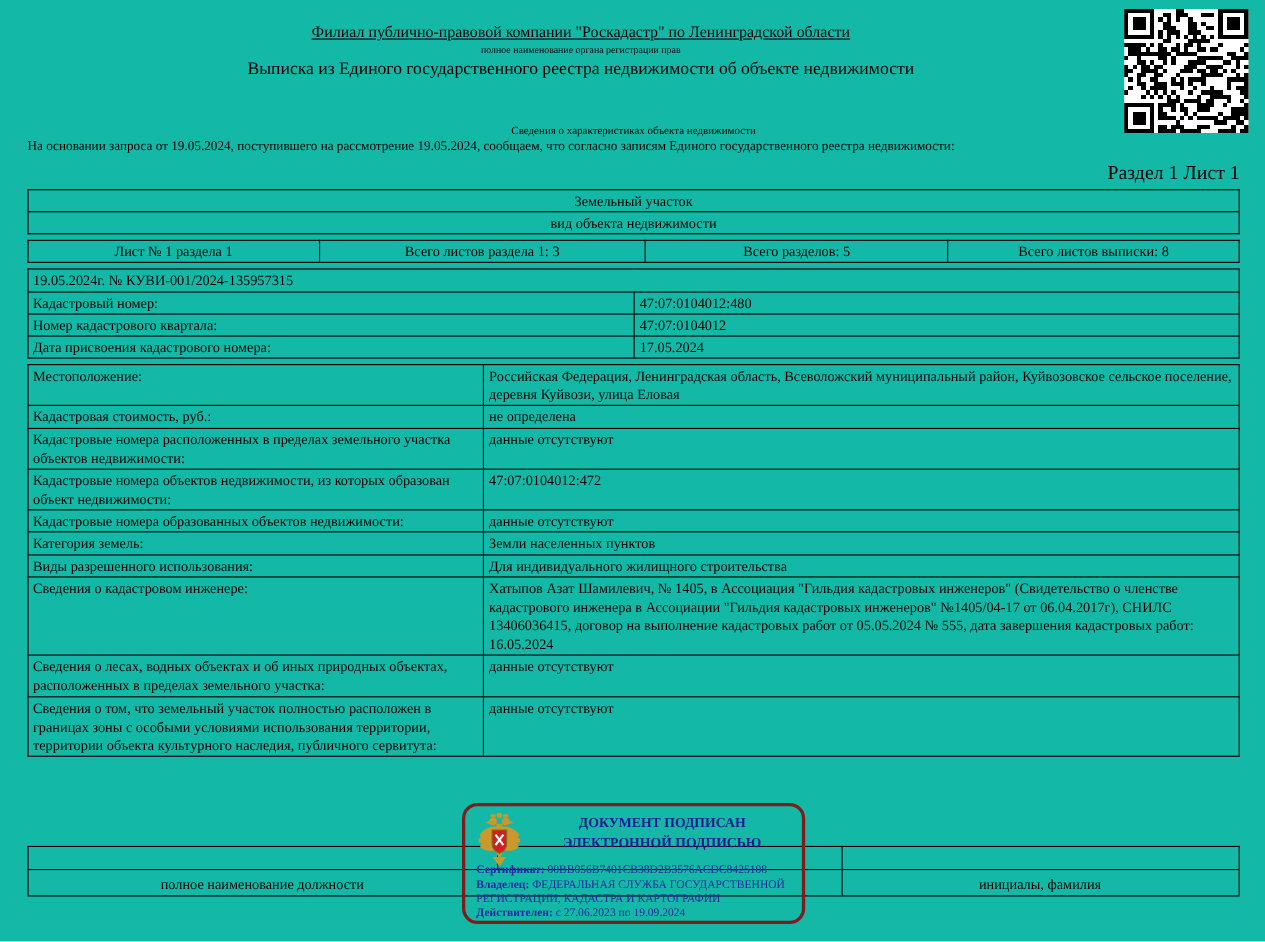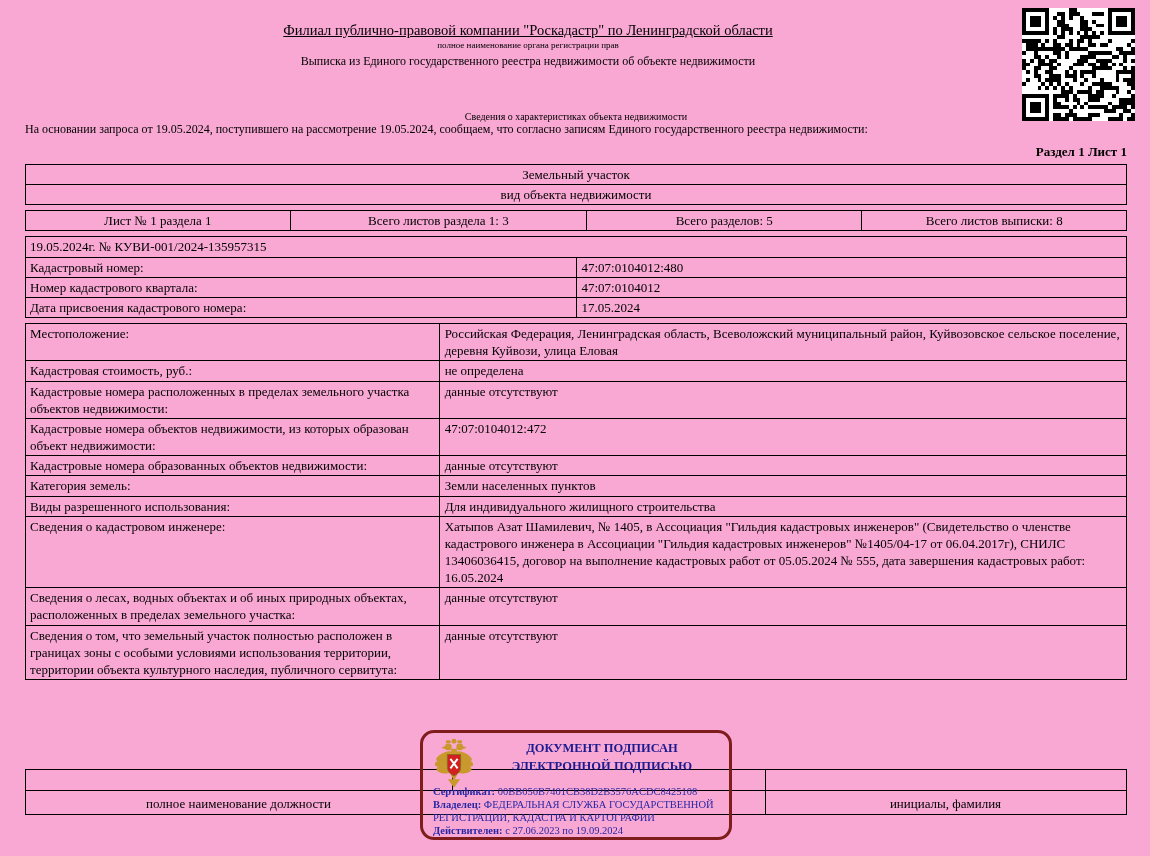--- a/index.html
+++ b/index.html
@@ -1,32 +1,32 @@
 <!DOCTYPE html>
 <html lang="ru"><head>
 <meta charset="utf-8">
 <style>
   html,body{margin:0;padding:0;background:#fff;}
   .page{
     position:relative;
     width:1150px;height:856px;
-    background:#f9a8d4;color:#000;
+    background:#14b8a6;color:#000;
     font-family:"Liberation Serif","DejaVu Serif",serif;
     overflow:hidden;
   }
   .content{position:absolute;left:25px;top:0;width:1102px;}
 
   
   .header{margin-top:22px;text-align:center;padding-right:96px;}
   .org-name{font-size:14.5px;text-decoration:underline;}
   .org-caption{font-size:9px;margin-top:1px;}
-  .doc-title{font-size:12px;margin-top:4px;}
+  .doc-title{font-size:16px;margin-top:4px;}
   .section-title{margin-top:42px;text-align:center;font-size:10px;}
   .request-line{font-size:12px;}
-  .section-sheet{margin-top:7px;margin-bottom:4px;text-align:right;font-size:13px;font-weight:bold;}
+  .section-sheet{margin-top:7px;margin-bottom:4px;text-align:right;font-size:18px;}
 
   
   .qr{position:absolute;top:8px;right:15px;width:113px;height:113px;}
   .qr svg{display:block;width:113px;height:113px;}
 
   
   table{width:100%;border-collapse:collapse;table-layout:fixed;}
   td{border:1px solid #000;font-size:13px;line-height:1.32;padding:1px 4px;vertical-align:top;}
   .tbl{margin-bottom:5px;}
   .t-center td{text-align:center;}

